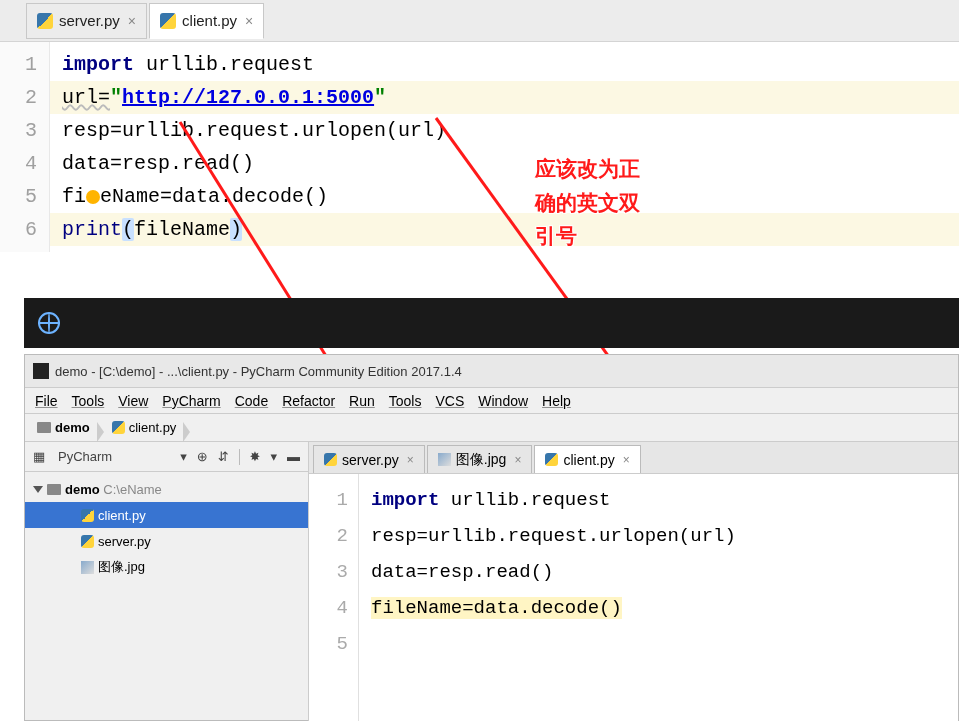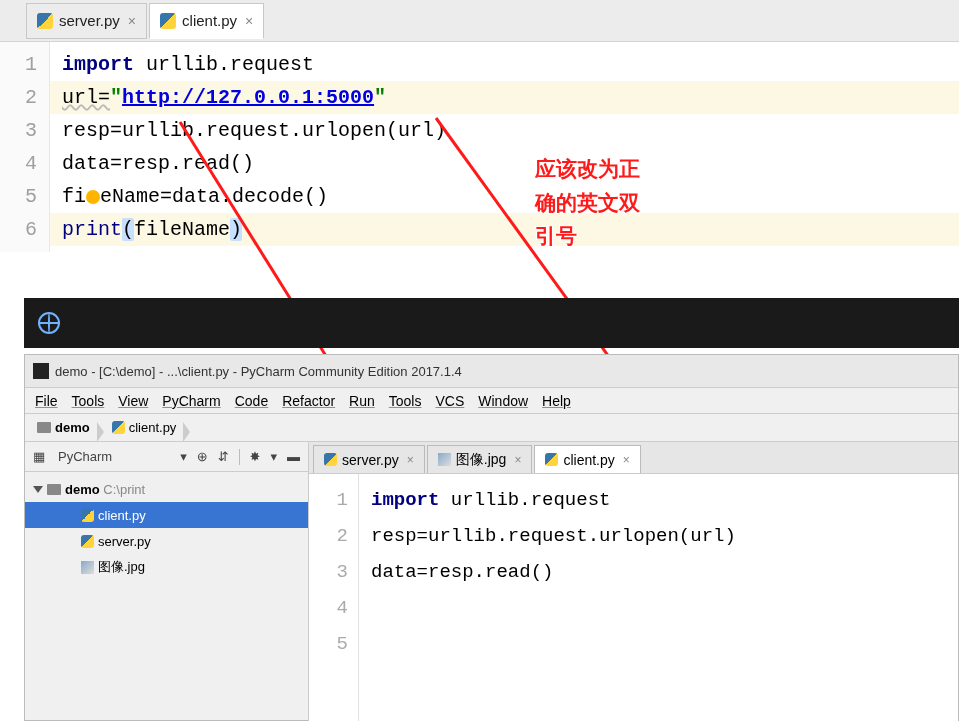--- a/index.html
+++ b/index.html
@@ -269,21 +269,21 @@
         <span style="border-left:1px solid #bbb;height:16px;"></span>
         <span>✸</span>
         <span>▾</span>
         <span>▬</span>
       </div>
       <div class="tree">
         <div class="tree-row">
           <span class="tri"></span>
           <span class="folder-icon"></span>
           <b>demo</b>&nbsp;
-          <span style="color:#888;">C:\print</span>
+          <span style="color:#888;">C:\eName</span>
         </div>
         <div class="tree-row indent2 sel">
           <span class="py-icon" style="width:13px;height:13px;margin-right:4px;"></span>
           <span>client.py</span>
         </div>
         <div class="tree-row indent2">
           <span class="py-icon" style="width:13px;height:13px;margin-right:4px;"></span>
           <span>server.py</span>
         </div>
         <div class="tree-row indent2">
@@ -316,17 +316,18 @@
           <div>1</div>
             <div>2</div>
             <div>3</div>
             <div>4</div>
             <div>5</div>
         </div>
         <div class="ide-lines">
           <div class="ide-line"><span class="kw2">import</span><span> urllib.request</span></div>
           <div class="ide-line">resp=urllib.request.urlopen(url)</div>
           <div class="ide-line">data=resp.read()</div>
+          <div class="ide-line"><span class="sel-bg">fileName=data.decode()</span></div>
         </div>
       </div>
     </div>
   </div>
 </div>
 
 </body></html>

